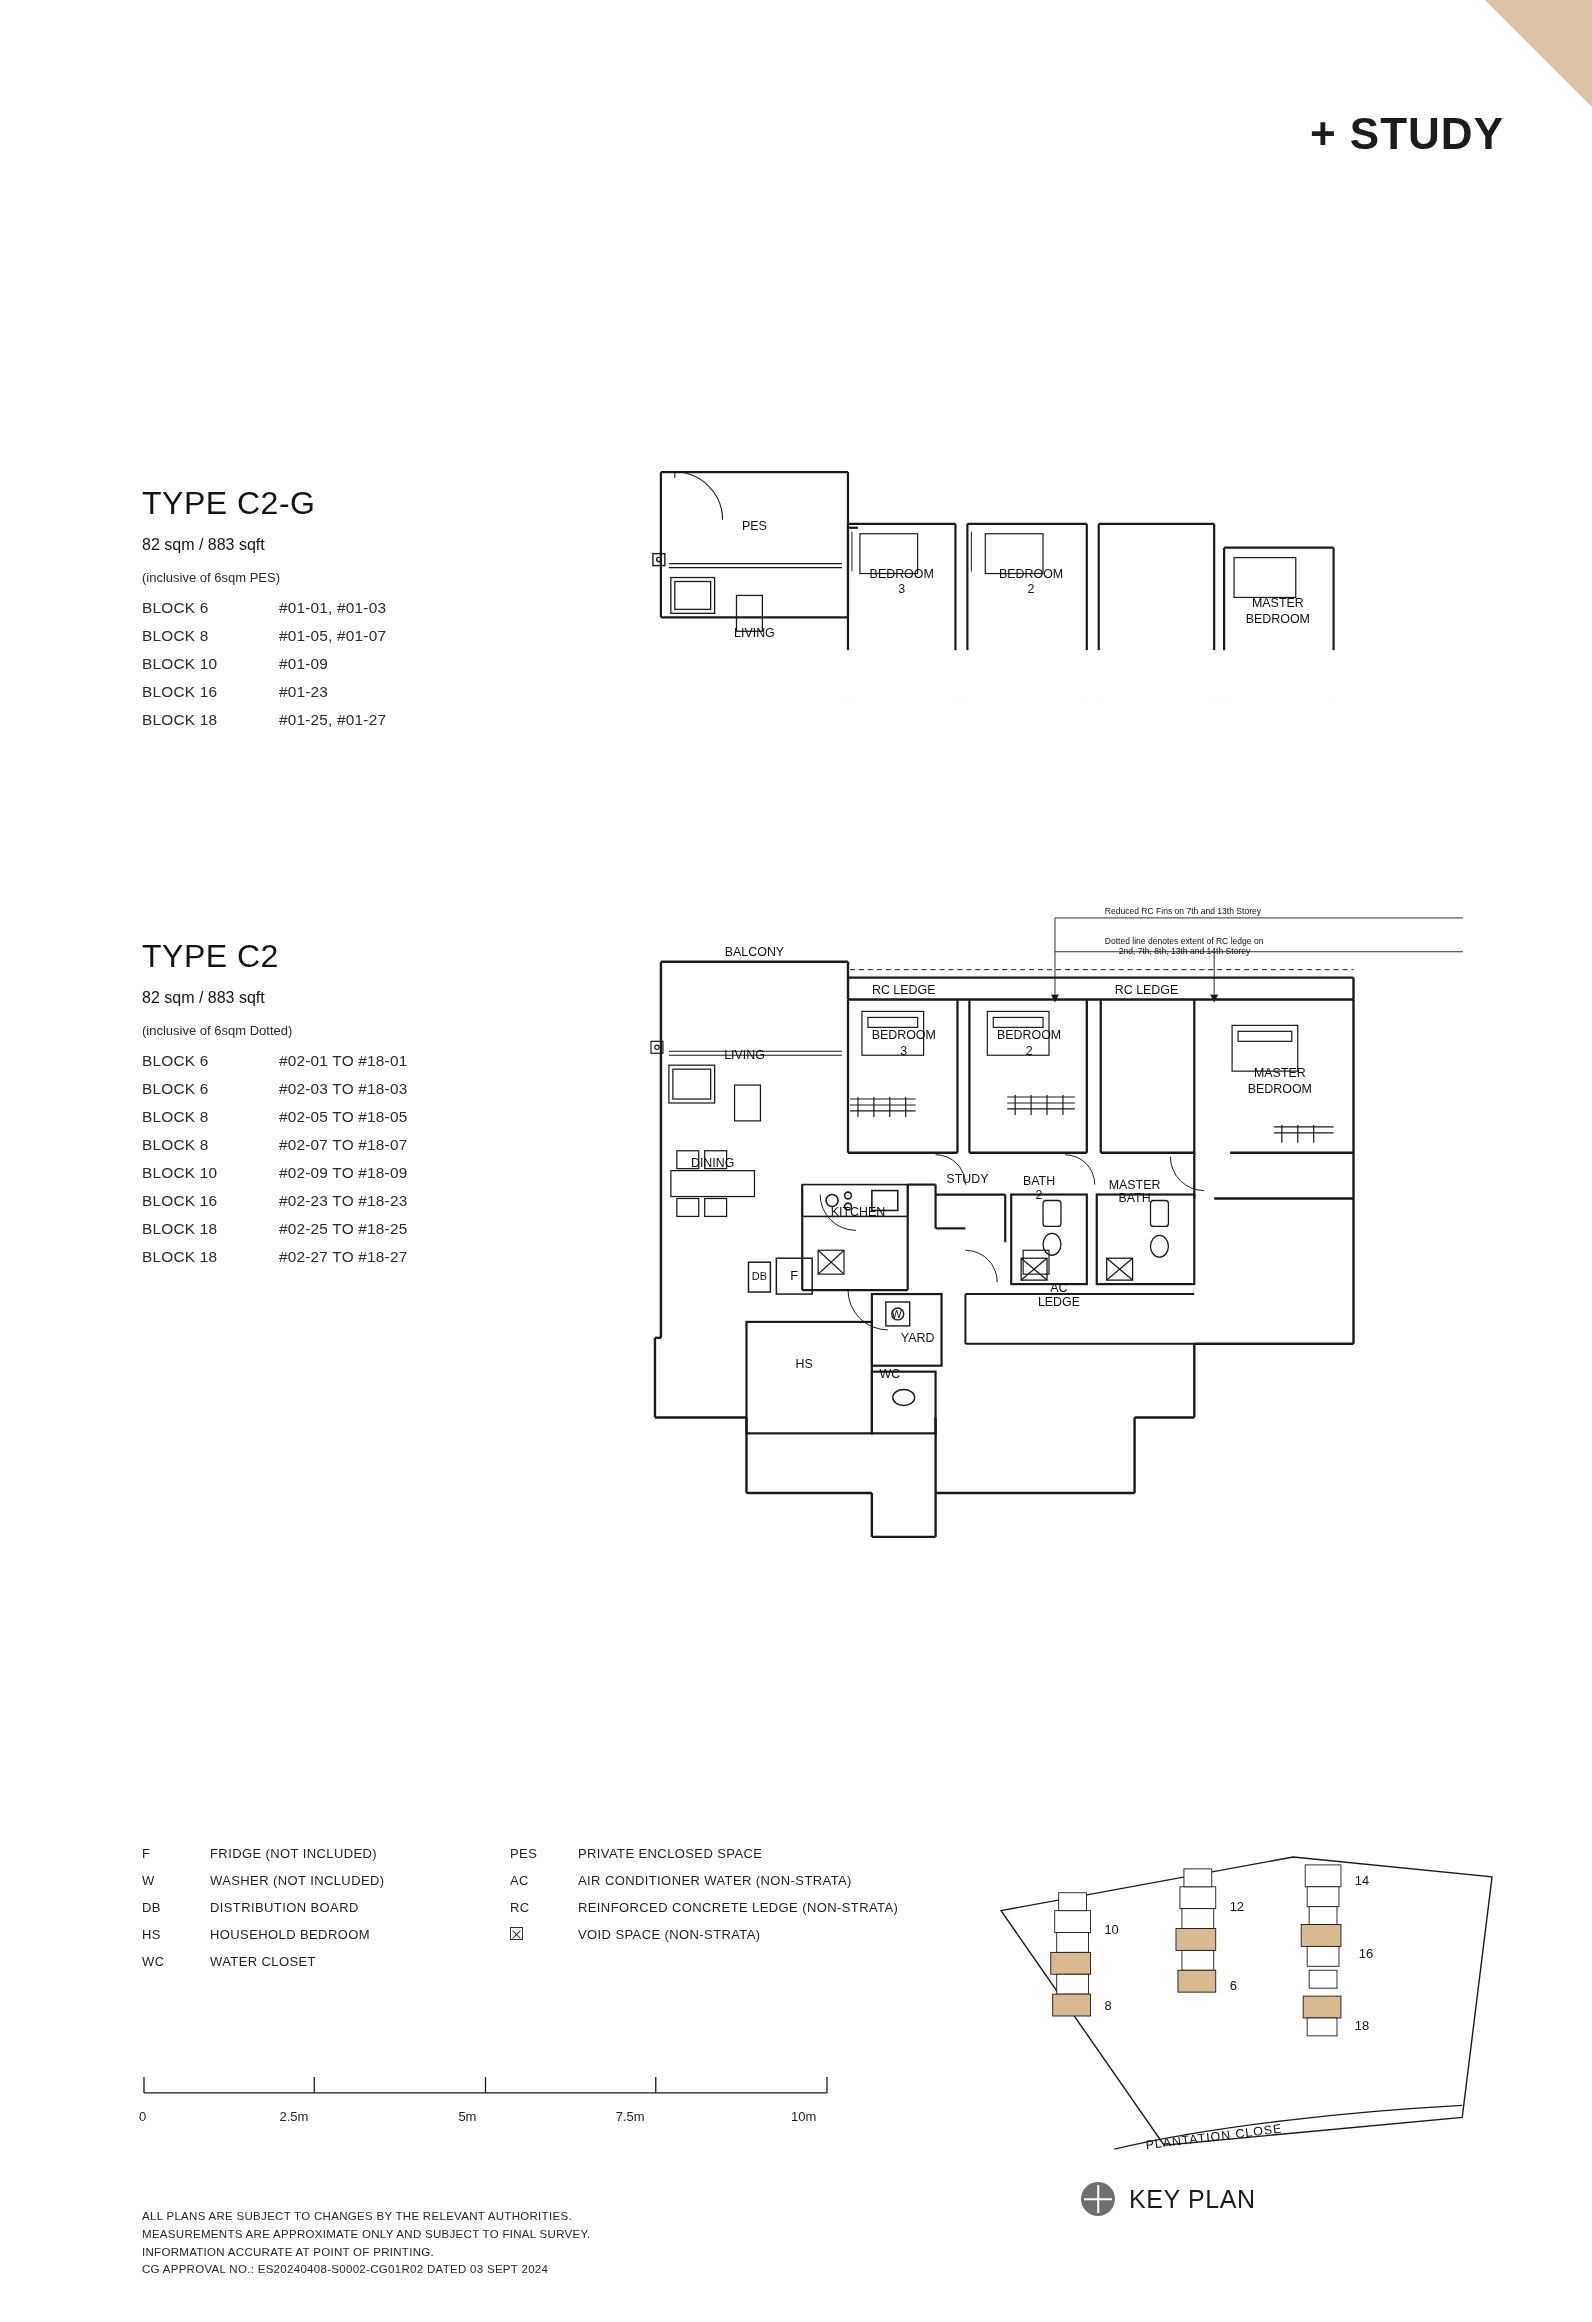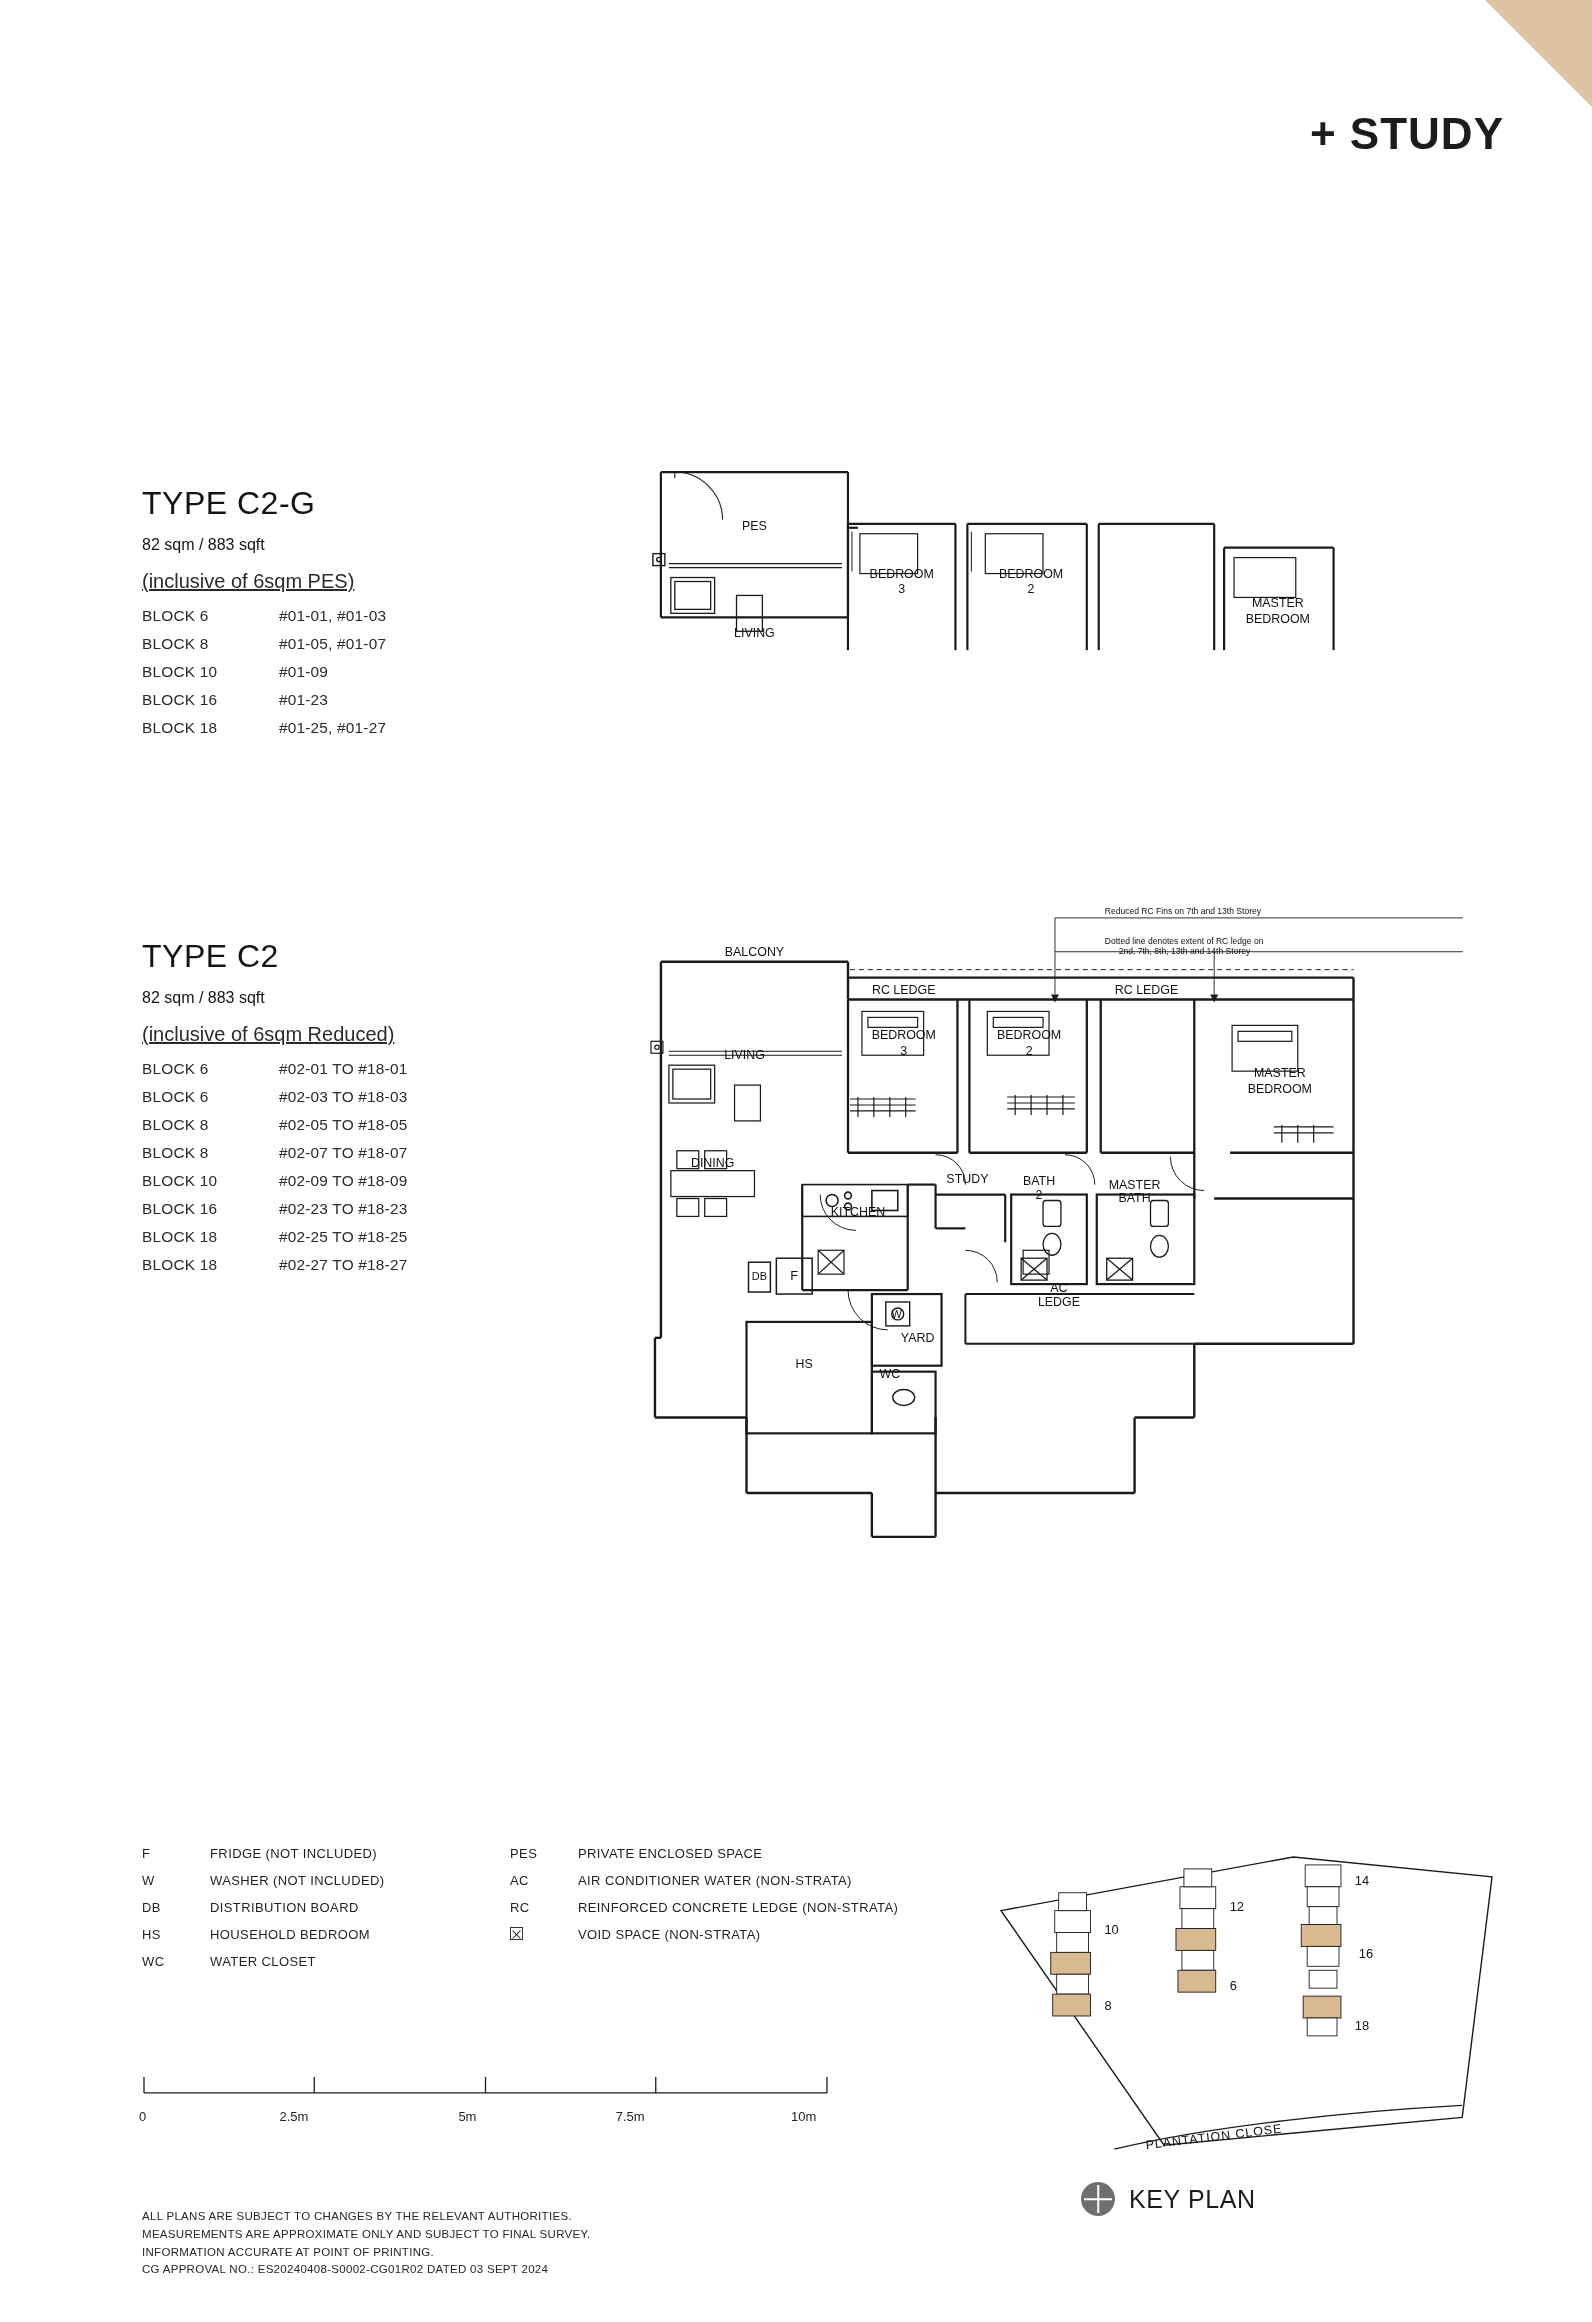--- a/index.html
+++ b/index.html
@@ -43,24 +43,23 @@
     margin: 0 0 14px 0;
     color: #141414;
   }
   .unit-info .area {
     font-size: 16px;
     font-weight: 400;
     margin: 0 0 16px 0;
     color: #141414;
   }
   .unit-info .incl {
-    font-size: 20px;
+    font-size: 13px;
     margin: 0 0 14px 0;
     color: #2a2a2a;
-    text-decoration: underline;
   }
   .unit-info table { border-collapse: collapse; }
   .unit-info td {
     font-size: 15.4px;
     padding: 0 0 10px 0;
     color: #2a2a2a;
     letter-spacing: 0.2px;
     white-space: nowrap;
   }
   .unit-info td.blk { width: 137px; }
@@ -183,21 +182,21 @@
       <td class="blk">BLOCK 18</td>
       <td>#01-25, #01-27</td>
     </tr>
   </tbody>
     </table>
 </div>
 
 <div class="unit-info" id="info-c2">
   <div class="type-name">TYPE C2</div>
   <div class="area">82 sqm / 883 sqft</div>
-  <div class="incl">(inclusive of 6sqm Reduced)</div>
+  <div class="incl">(inclusive of 6sqm Dotted)</div>
   <table>
     <tbody>
         <tr>
       <td class="blk">BLOCK 6</td>
       <td>#02-01  TO #18-01</td>
     </tr>
     <tr>
       <td class="blk">BLOCK 6</td>
       <td>#02-03  TO #18-03</td>
     </tr>

